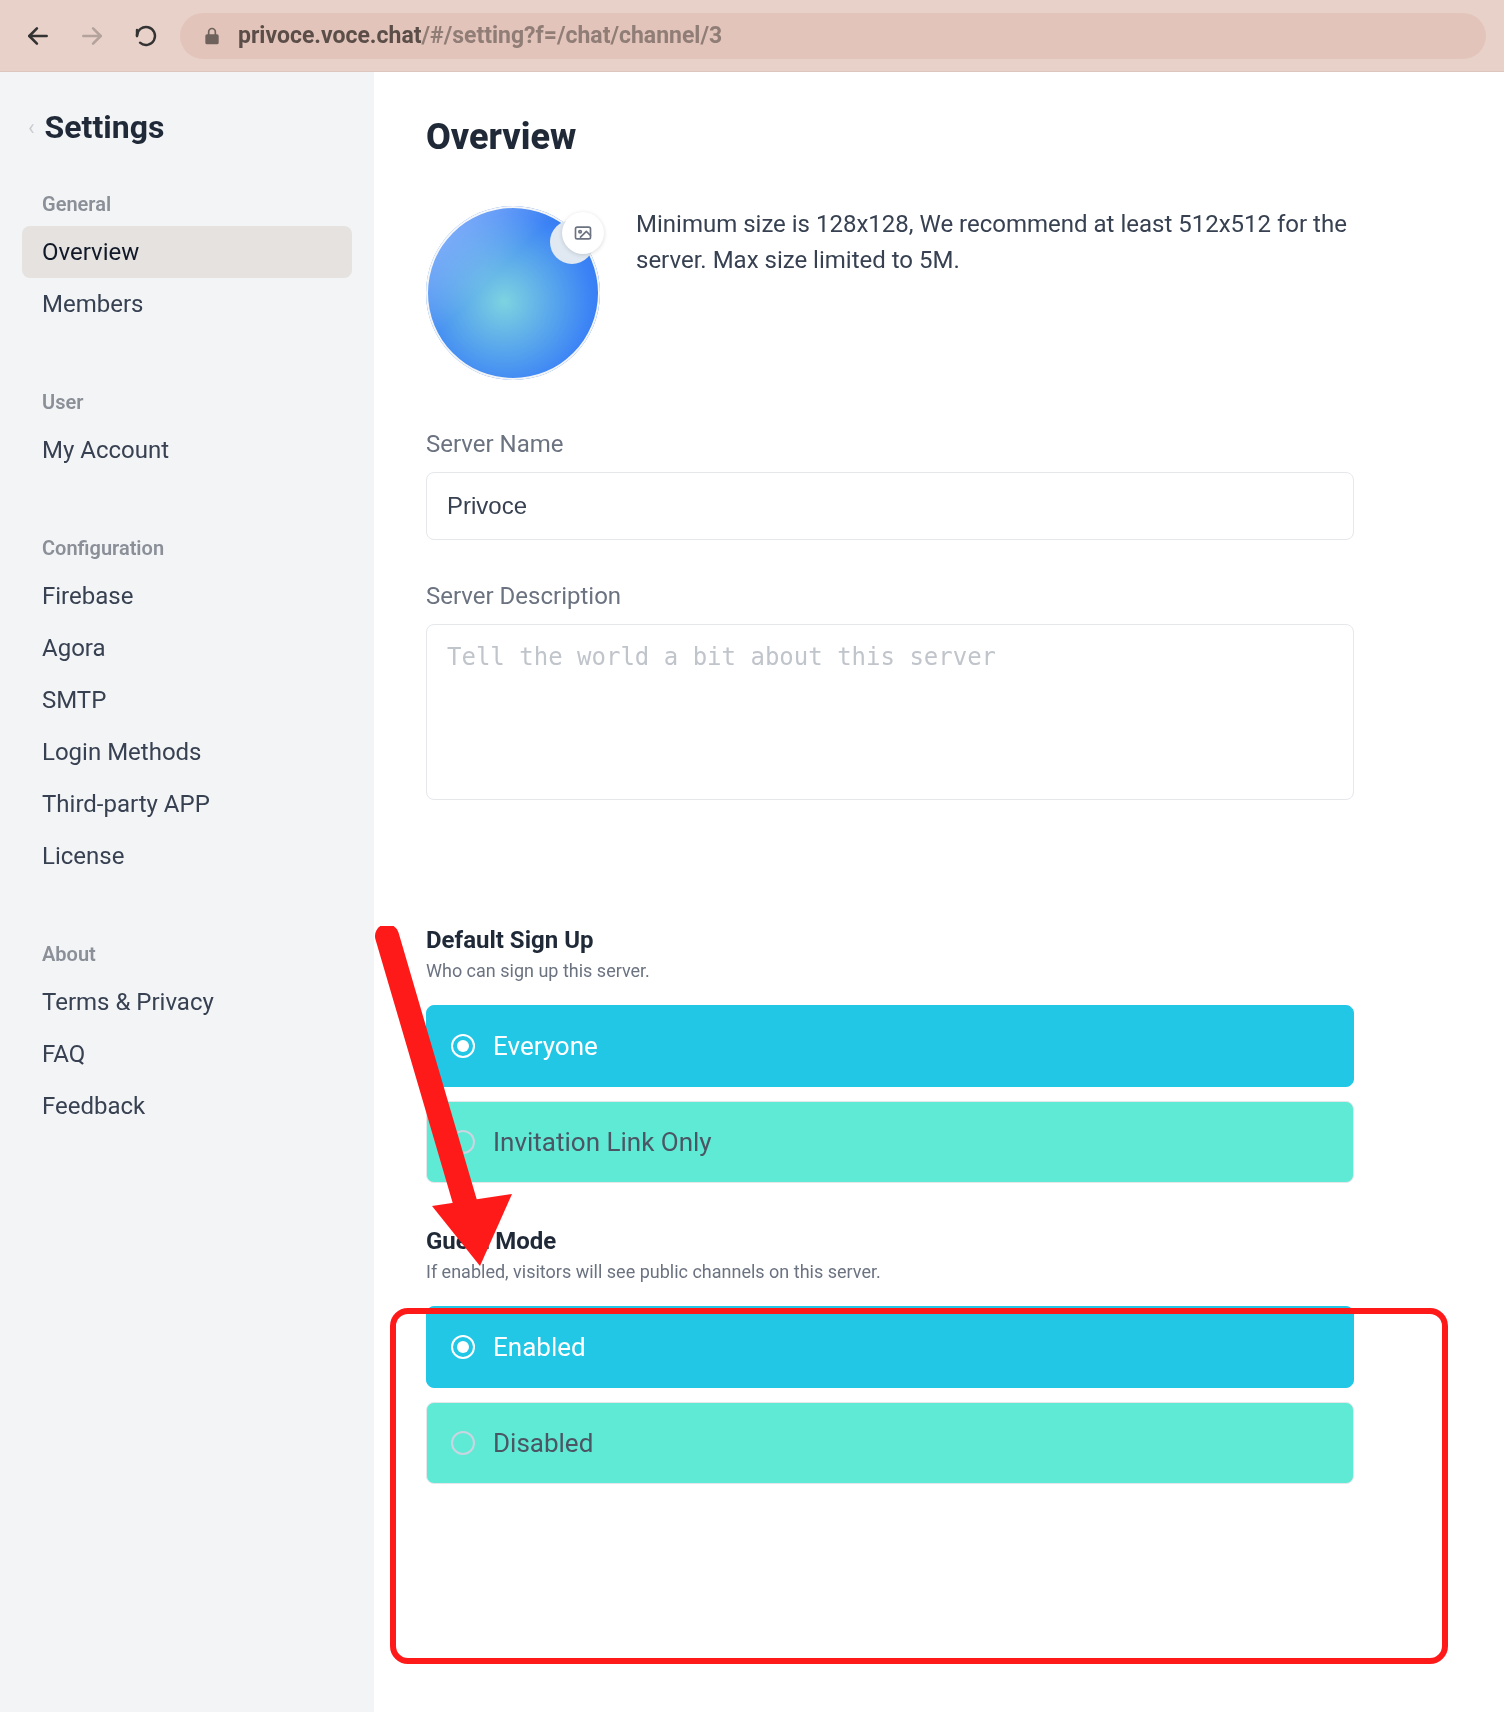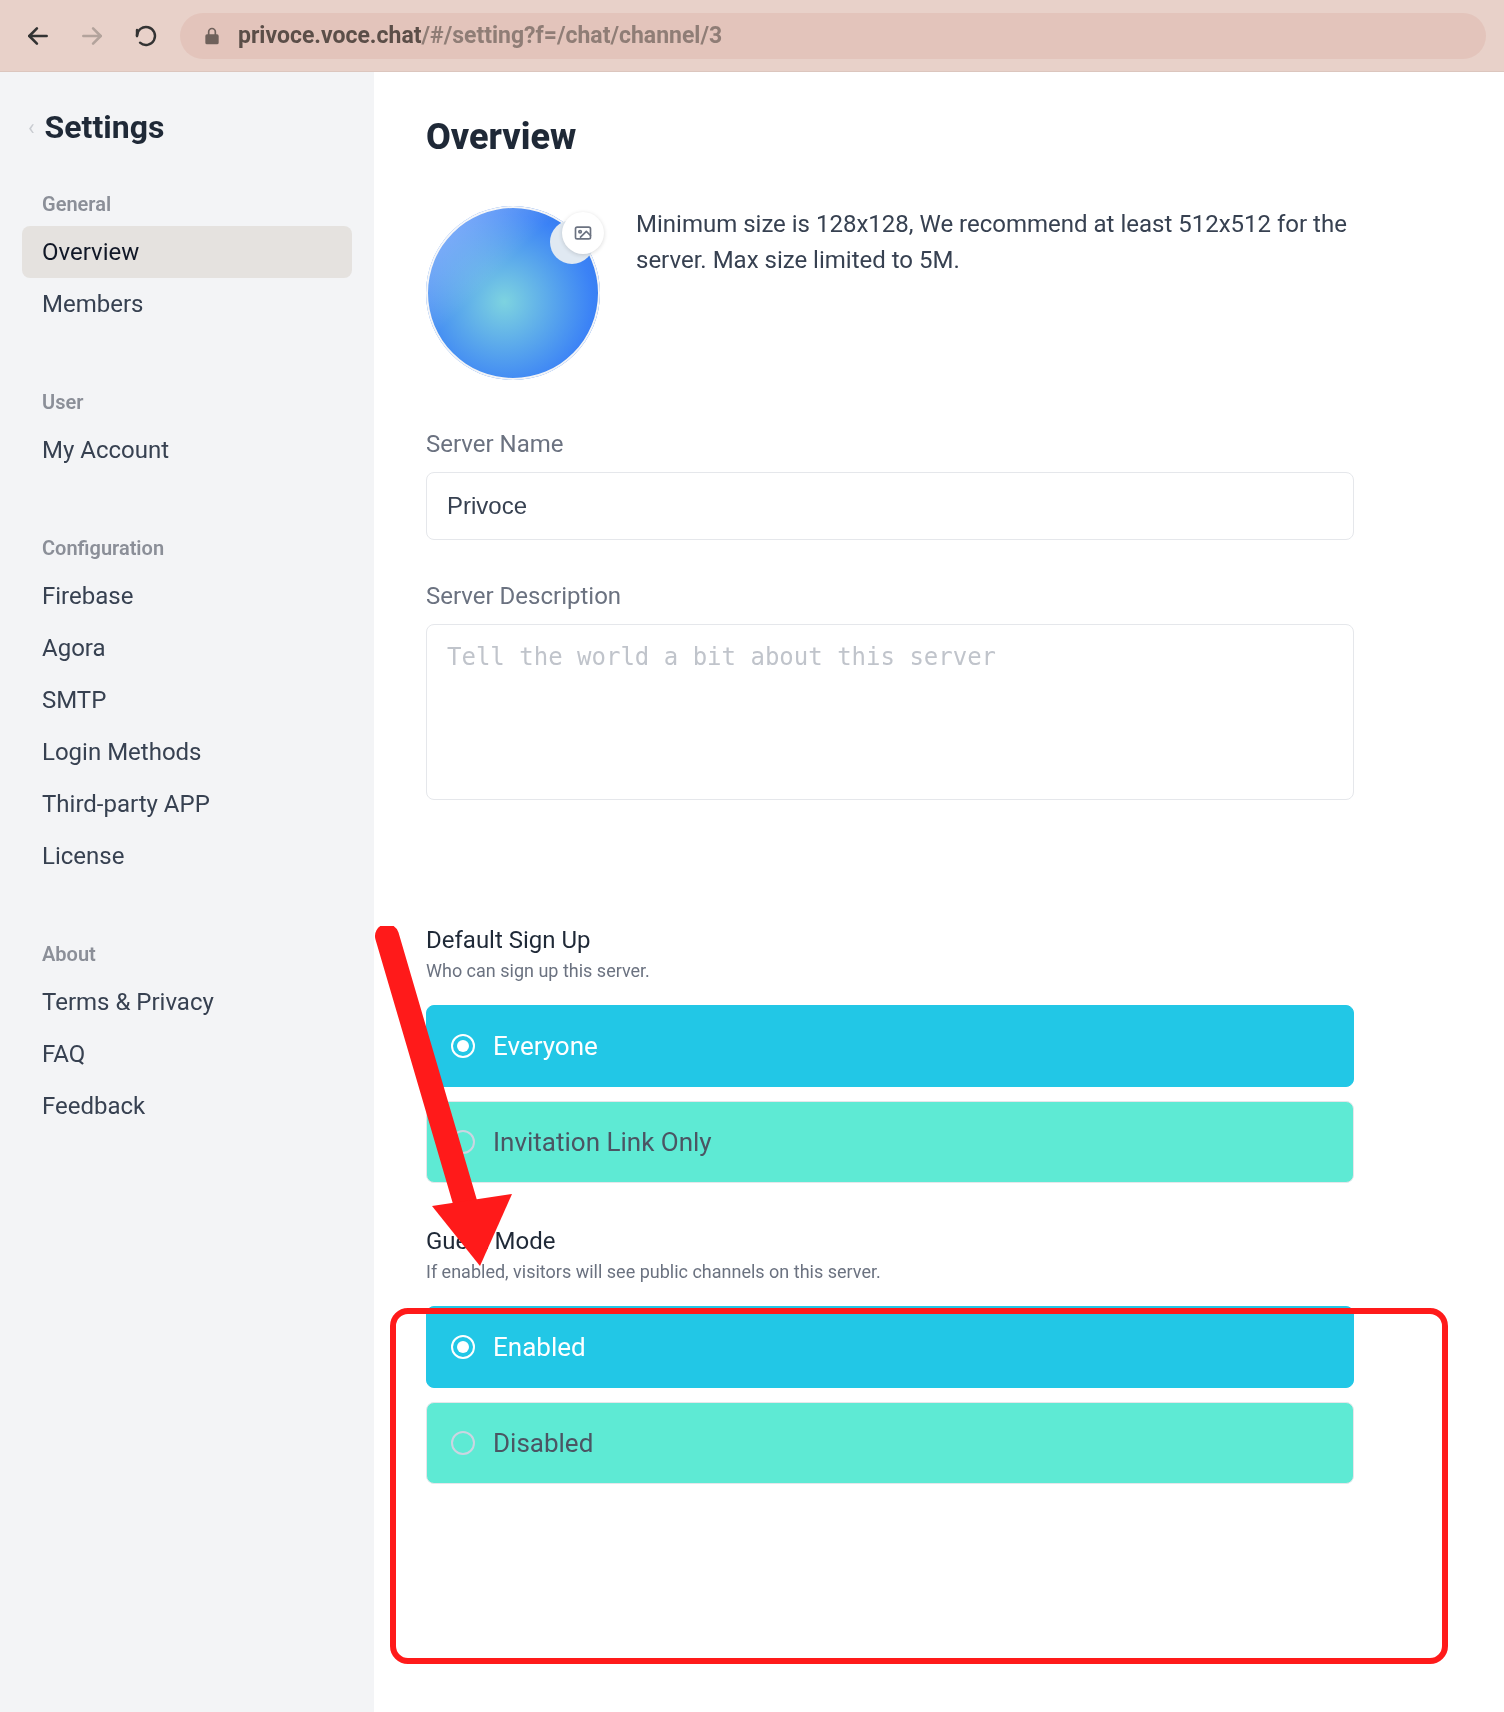--- a/index.html
+++ b/index.html
@@ -182,21 +182,21 @@
     font-size: 24px;
     color: #374151;
     outline: none;
     resize: none;
   }
   .text-area::placeholder { color: #c0c4cb; }
   .field-block { margin-bottom: 42px; }
 
   .section-title {
     font-size: 24px;
-    font-weight: 400;
+    font-weight: 700;
     color: #1f2937;
     margin-bottom: 6px;
   }
   .section-subtitle {
     font-size: 18px;
     color: #6b7280;
     margin-bottom: 24px;
   }
   .radio-option {
     width: 928px;

